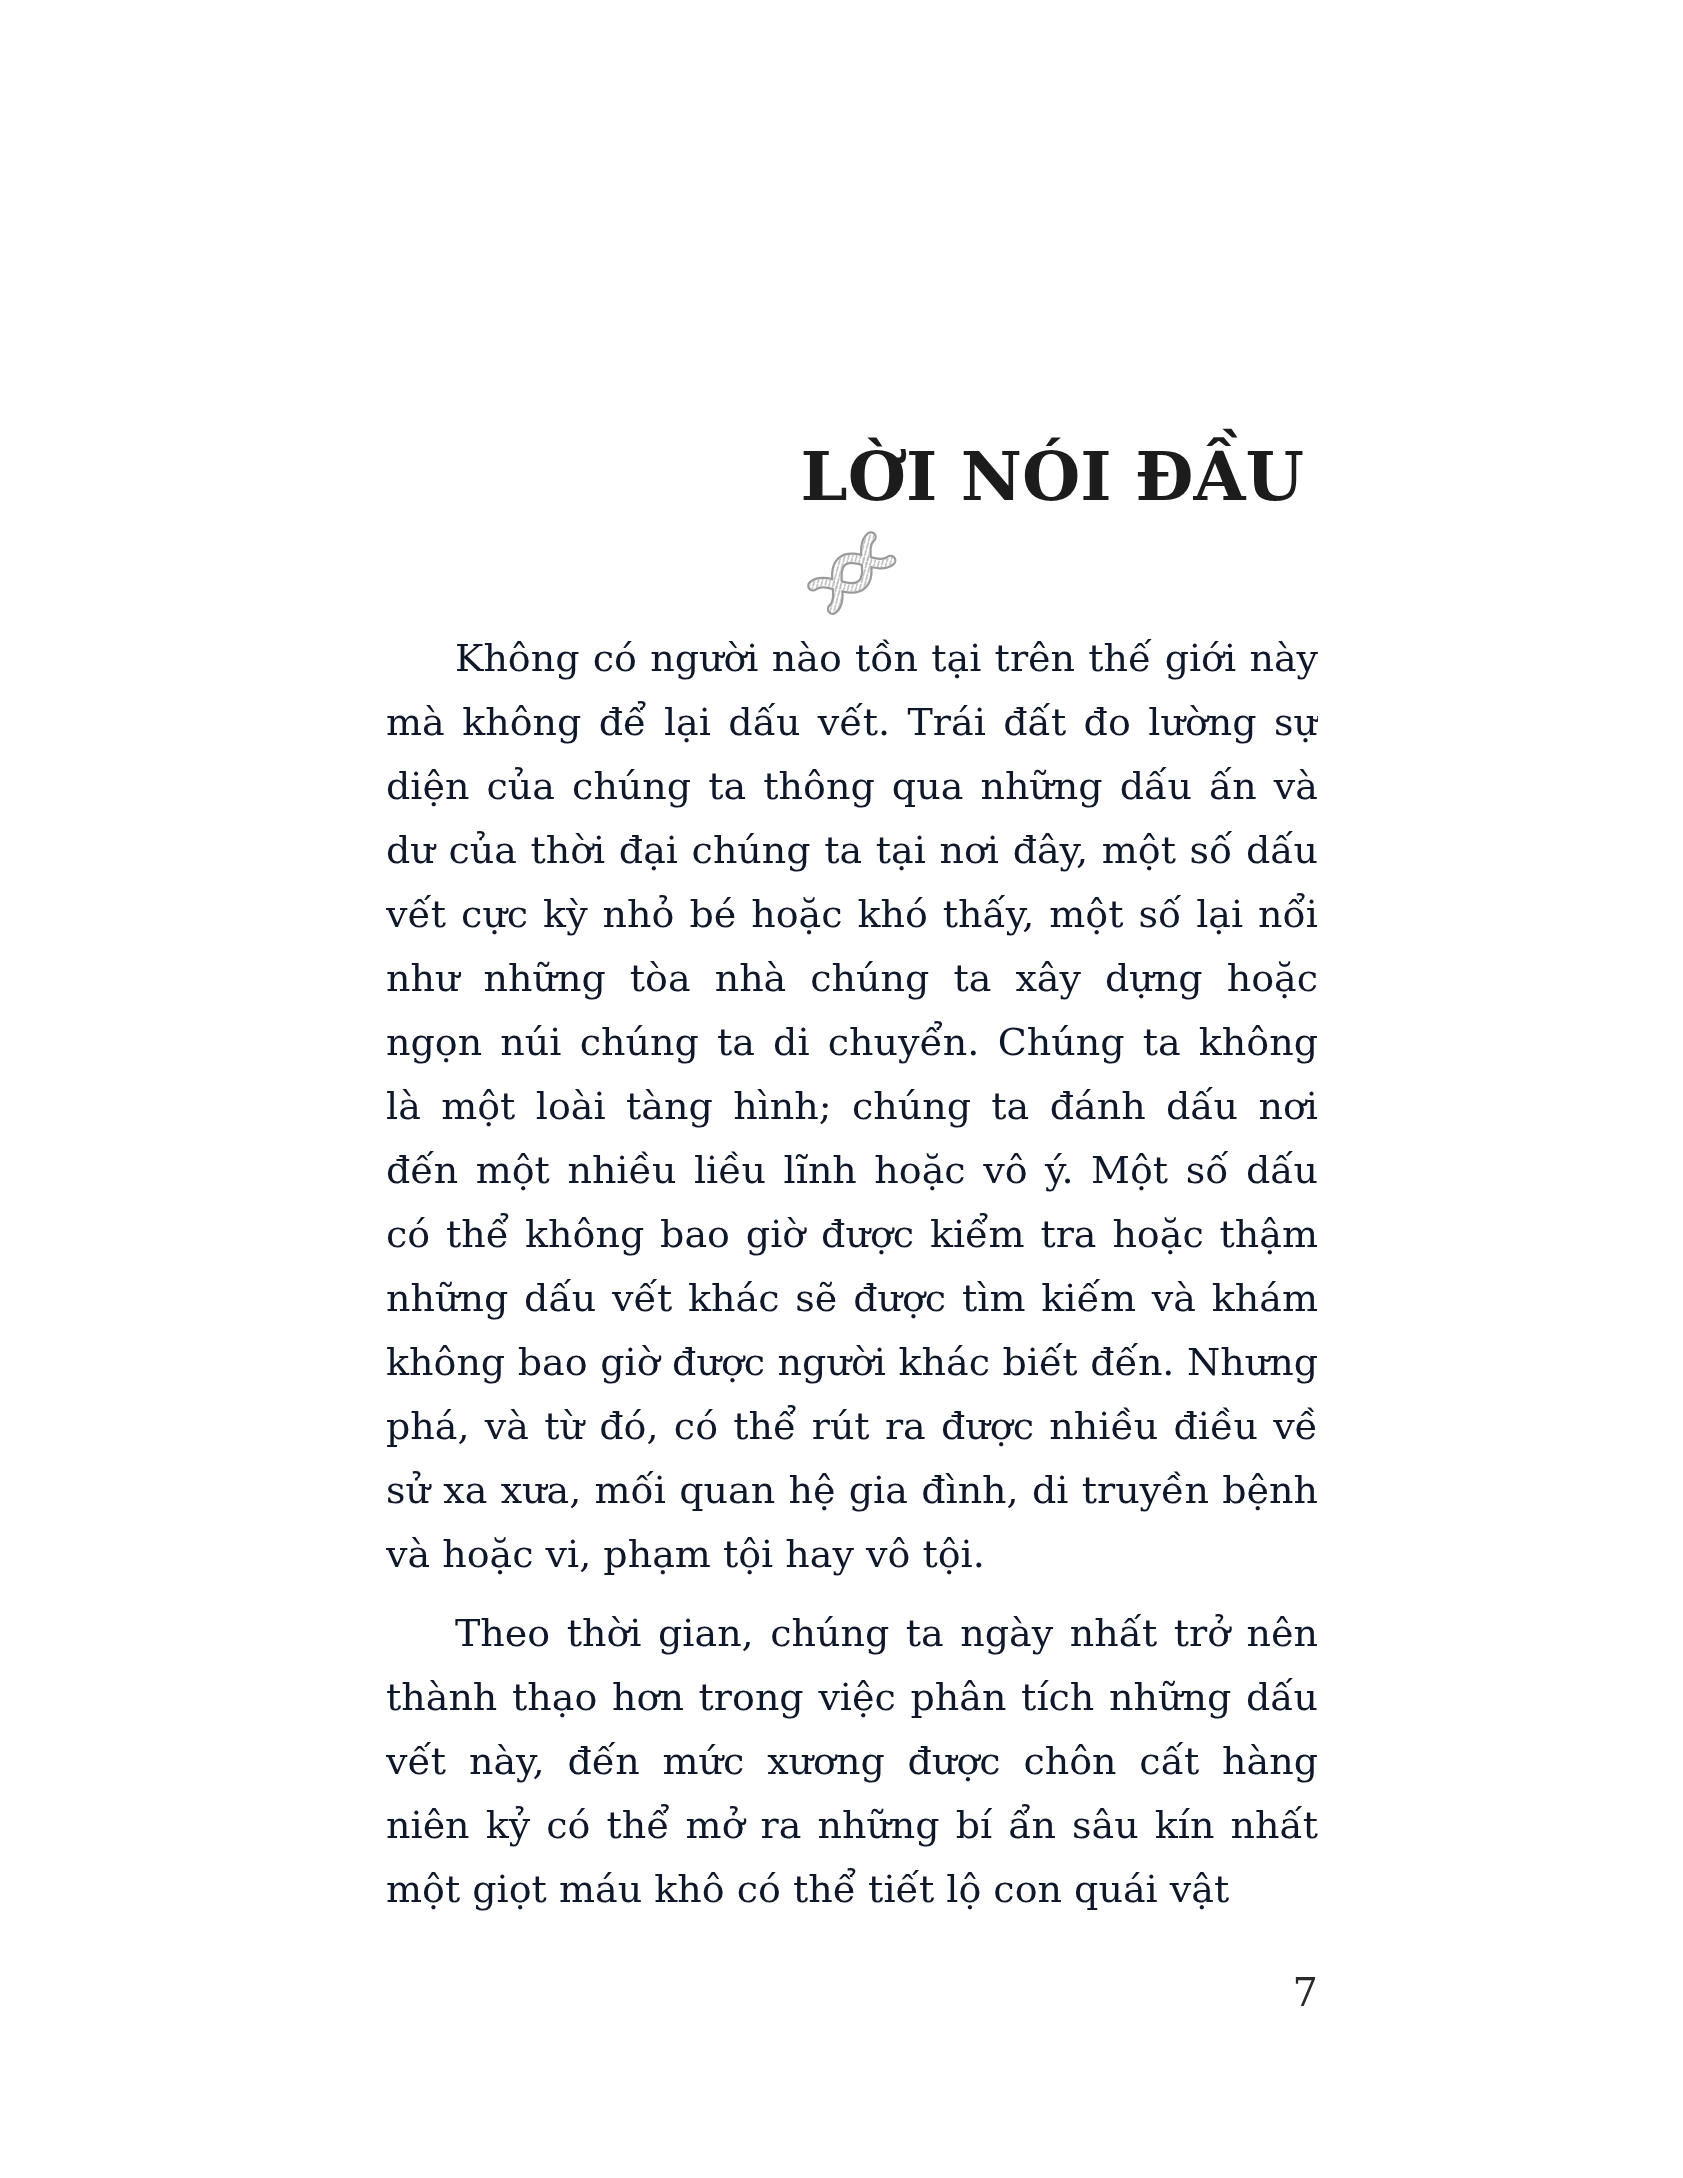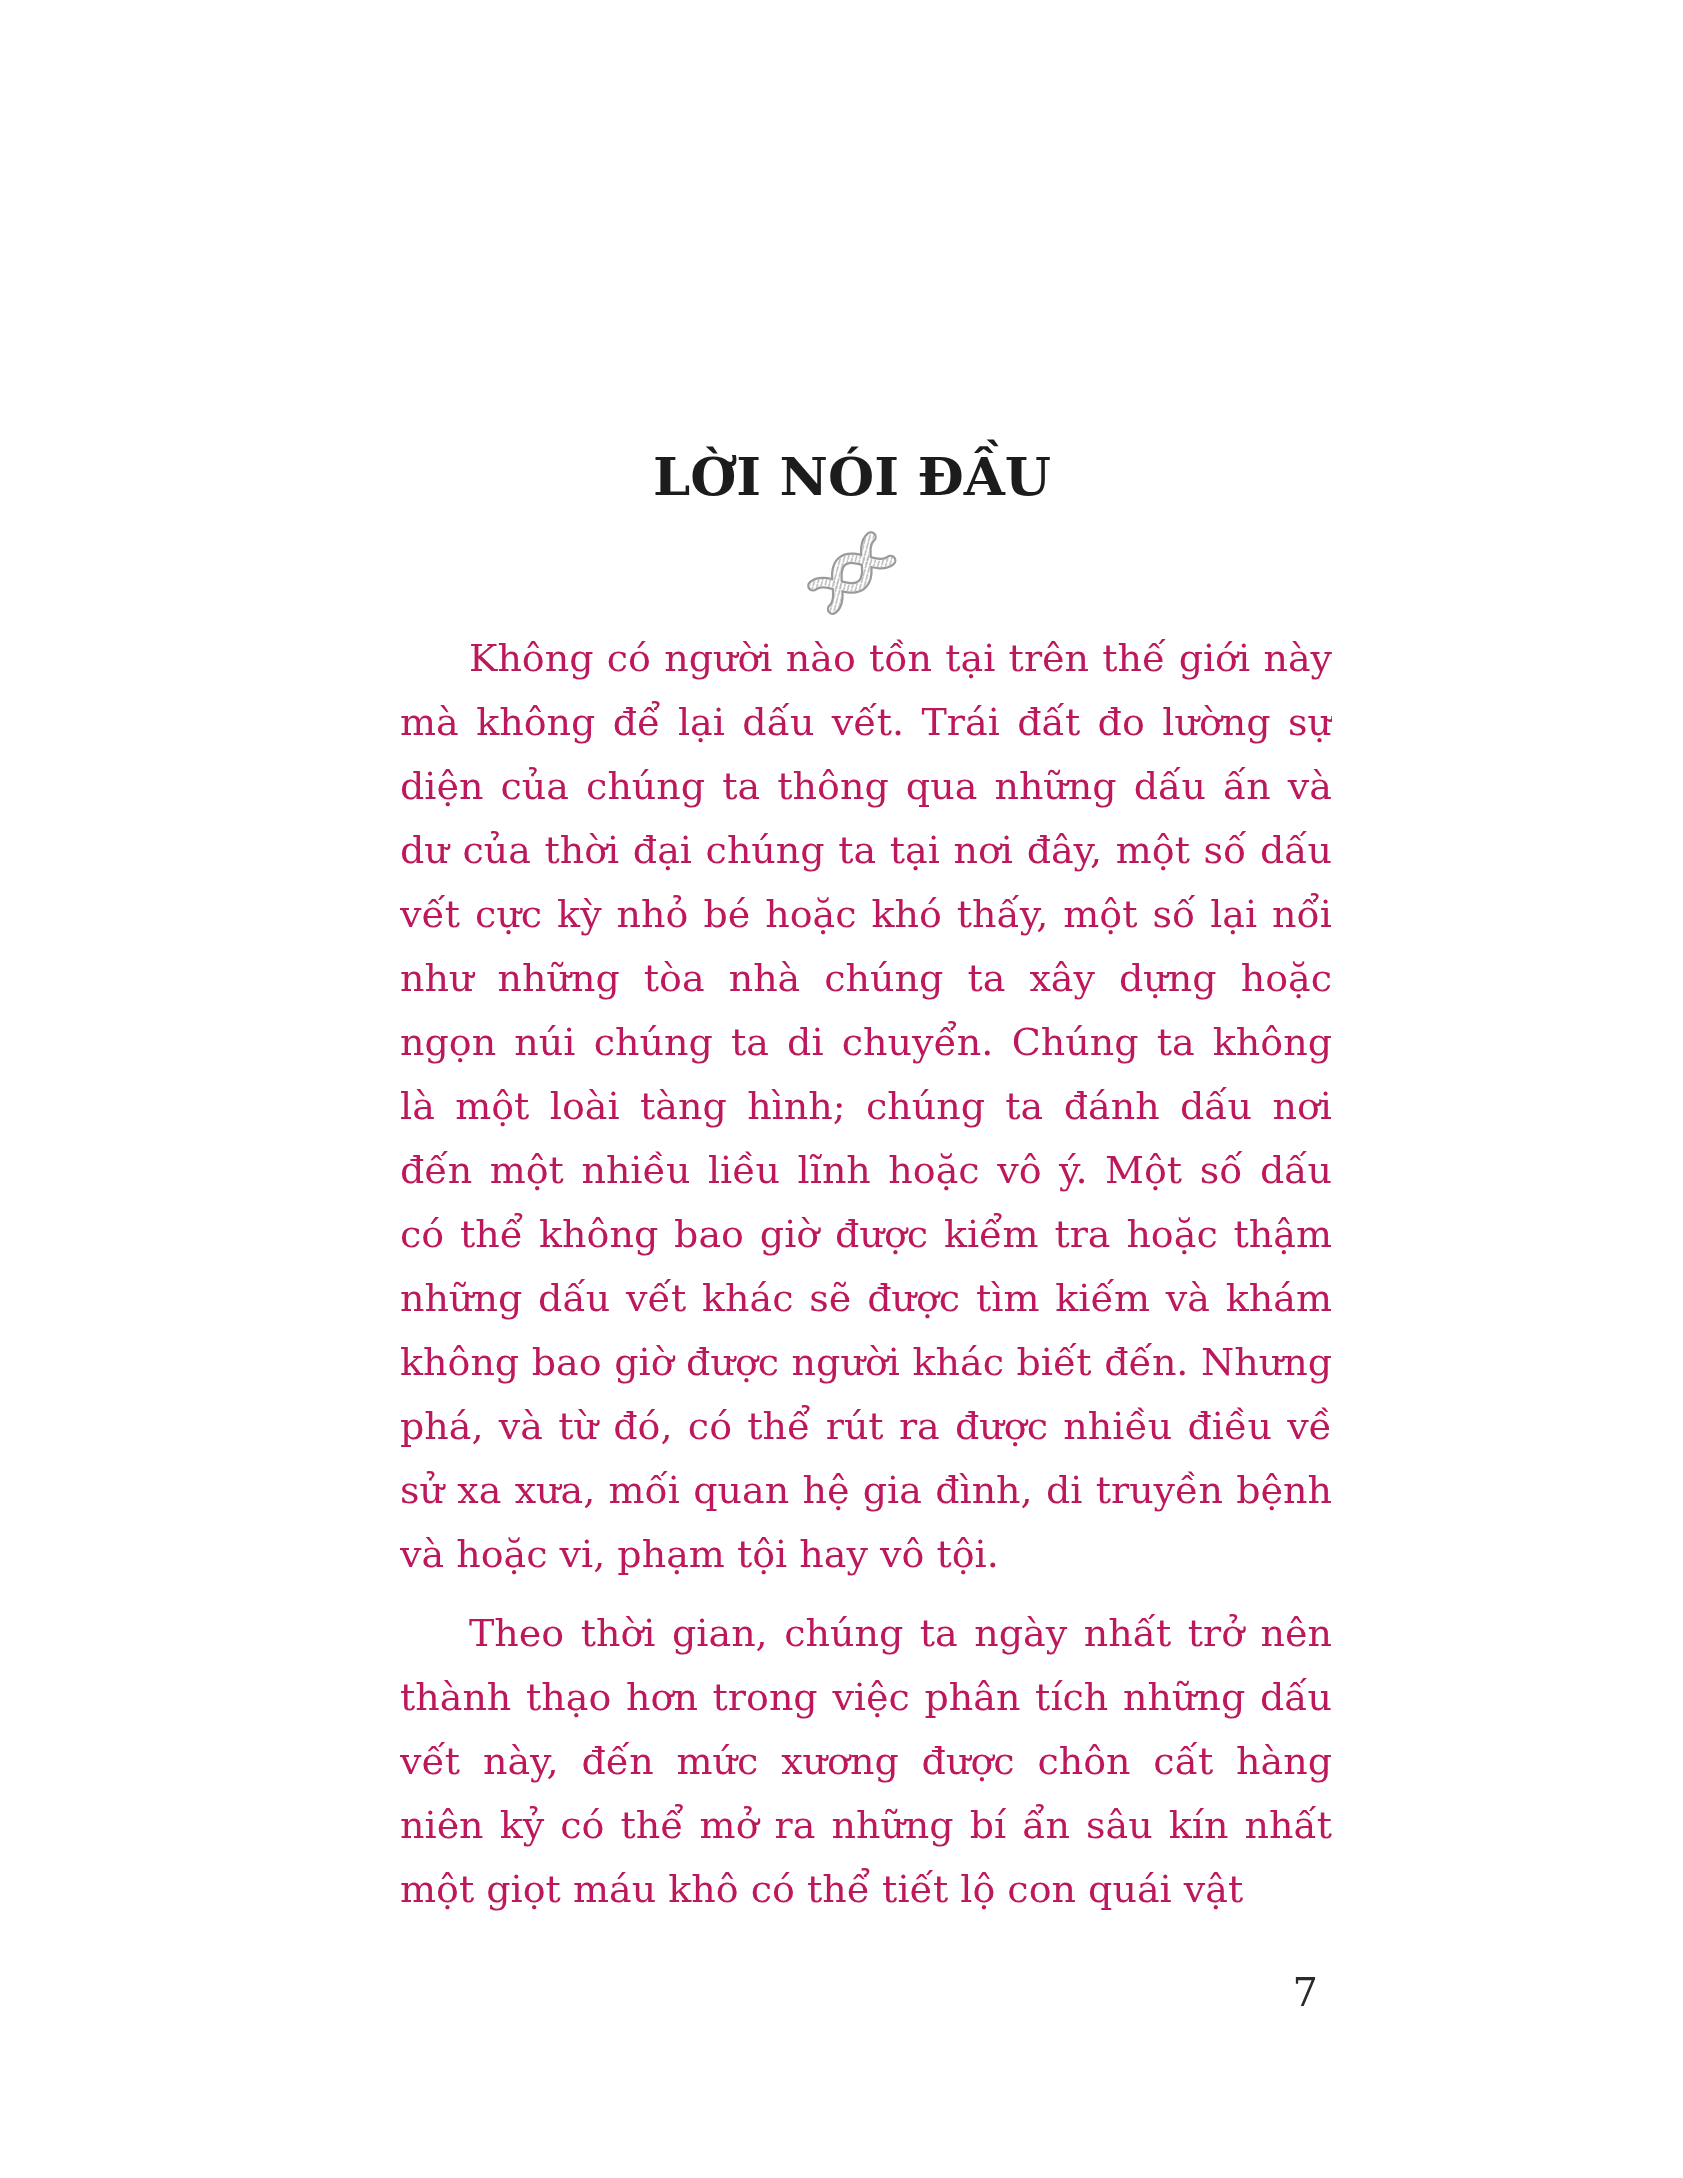--- a/index.html
+++ b/index.html
@@ -11,46 +11,46 @@
     position: relative;
     width: 1683px;
     height: 2178px;
     background: #ffffff;
     font-family: "DejaVu Serif", serif;
     color: #1e1e1e;
     overflow: hidden;
   }
   .page-title {
     position: absolute;
-    left: 386px;
+    left: 372px;
     top: 442px;
     width: 932px;
     margin: 0;
-    text-align: center;
+    text-align: right;
     font-family: "DejaVu Serif", serif;
-    font-size: 53px;
+    font-size: 67px;
     font-weight: 600;
     line-height: 69px;
     letter-spacing: 0px;
     color: #1c1c1c;
   }
   .dna-ornament {
     position: absolute;
     left: 798px;
     top: 523px;
     width: 109px;
     height: 99px;
   }
   .body-text {
     position: absolute;
-    left: 400px;
+    left: 386px;
     top: 626px;
     width: 932px;
     font-size: 38px;
-    color: #be185d;
+    color: #0f172a;
   }
   .para { margin: 0; padding: 0; }
   .para + .para { margin-top: 15px; }
   .line {
     height: 64px;
     line-height: 64px;
     text-align: justify;
     overflow: hidden;
     white-space: normal;
   }

